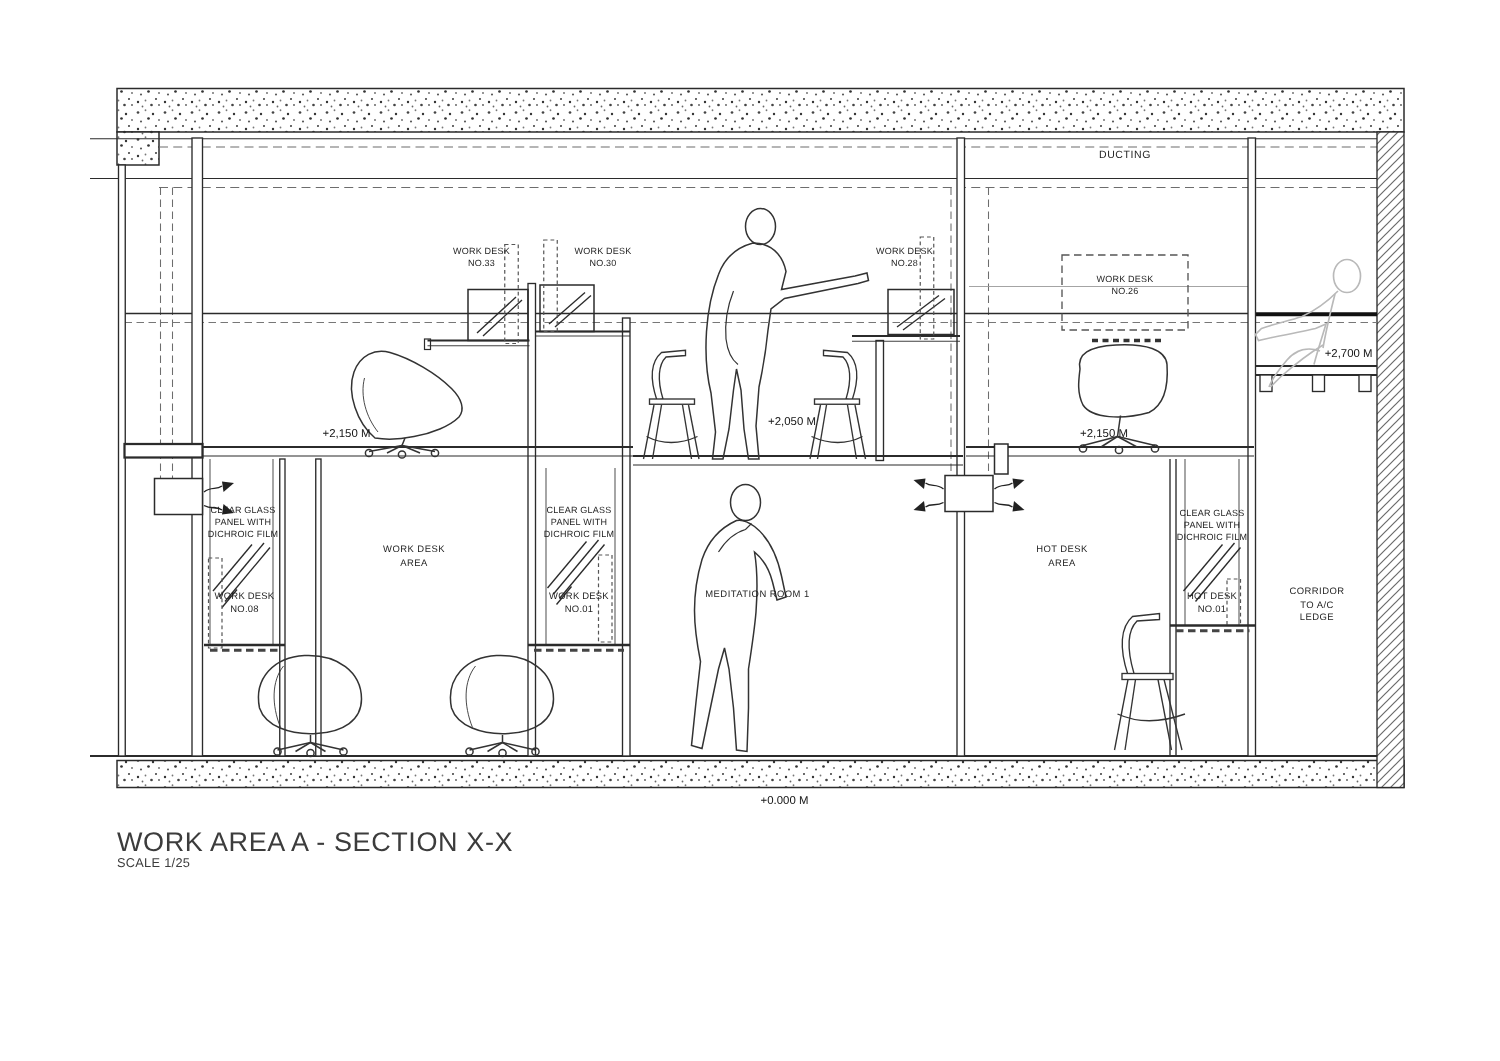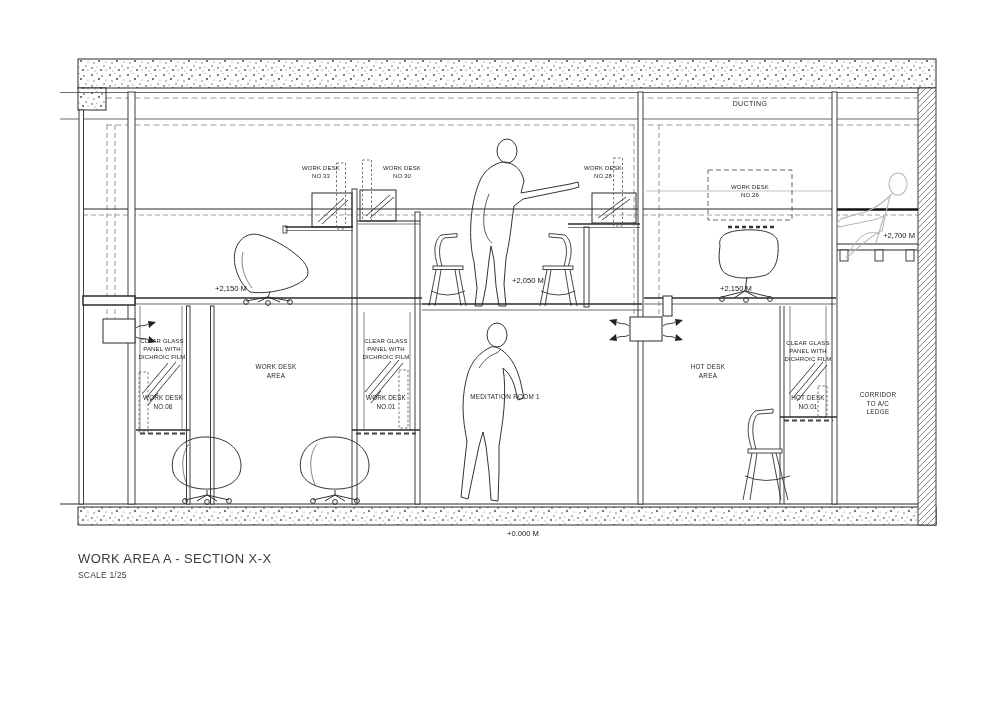--- a/index.html
+++ b/index.html
@@ -5,21 +5,21 @@
   html,body{margin:0;padding:0;background:#fff;}
   .canvas{position:relative;width:1000px;height:707px;background:#ffffff;overflow:hidden;
           font-family:"Liberation Sans",sans-serif;}
   .canvas svg{position:absolute;left:0;top:0;}
   .lbl{position:absolute;font-size:6px;line-height:1.35;color:#1e1e1e;text-align:center;
        white-space:pre-line;letter-spacing:.15px;}
   .lbl-md{font-size:6.3px;}
   .lbl-zone{font-size:6.3px;letter-spacing:.3px;}
   .lbl-lvl{position:absolute;font-size:7.6px;color:#141414;text-align:center;white-space:nowrap;}
   .lbl-duct{position:absolute;font-size:7px;color:#1e1e1e;text-align:center;letter-spacing:.4px;}
-  .title{position:absolute;font-size:13px;color:#3c3c3c;letter-spacing:.4px;}
+  .title{position:absolute;font-size:18px;color:#3c3c3c;letter-spacing:.4px;}
   .scale{position:absolute;font-size:8.5px;color:#3c3c3c;letter-spacing:.2px;}
 </style>
 </head>
 <body>
 
 <div class="canvas">
 
 <svg width="1000" height="707" viewBox="0 0 1000 707">
   <defs>
     <pattern id="stipple" width="18" height="18" patternUnits="userSpaceOnUse">

